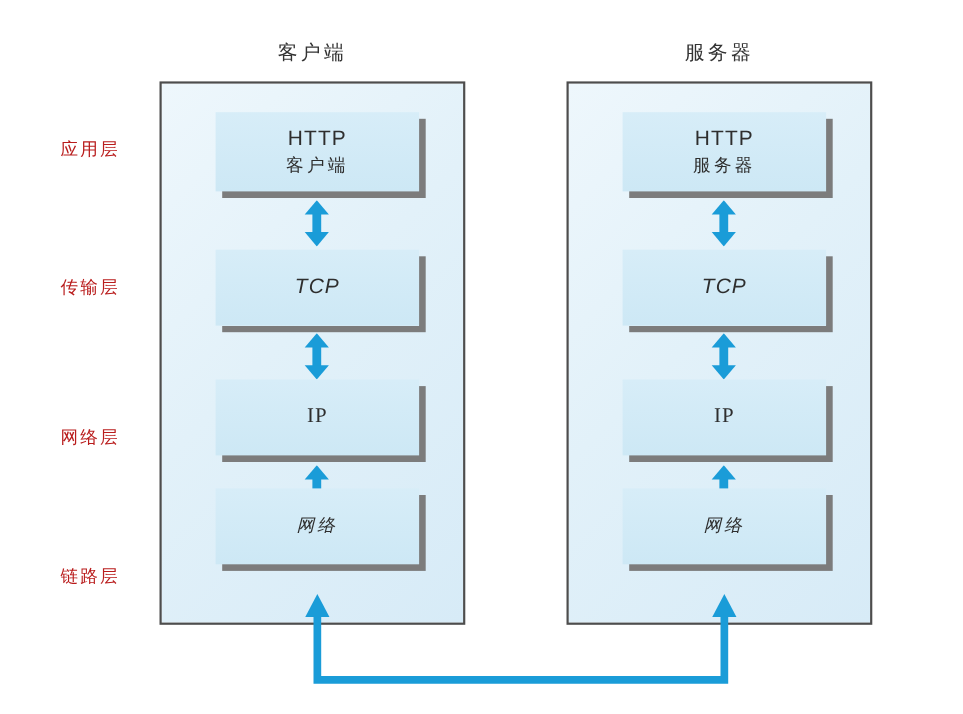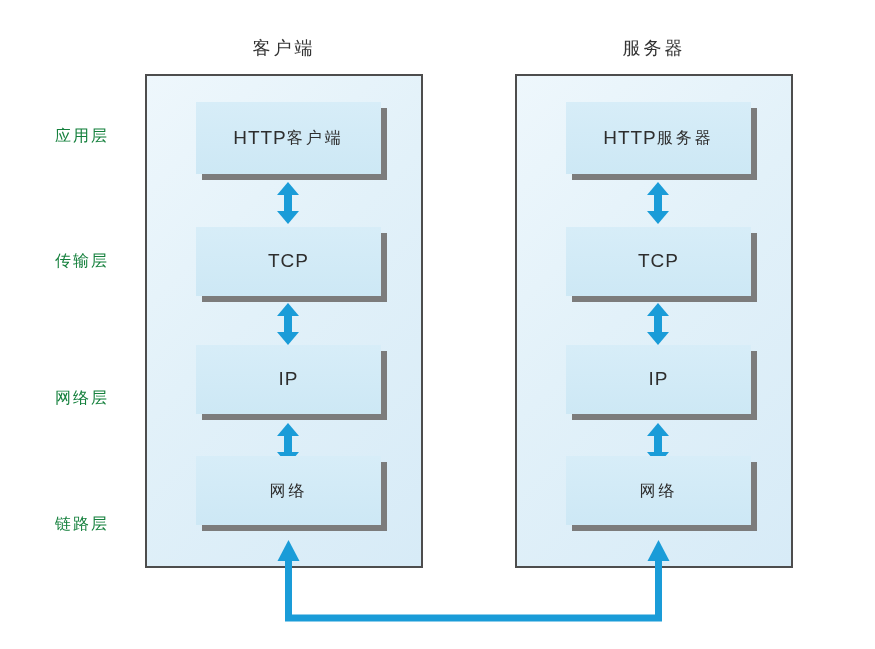--- a/index.html
+++ b/index.html
@@ -11,21 +11,21 @@
     font-family: "Liberation Sans", "DejaVu Sans", sans-serif;
     color: #3b3b3b;
     overflow: hidden;
   }
   .layer-label {
     position: absolute;
     left: 55px;
     width: 80px;
     font-size: 16px;
     letter-spacing: 2px;
-    color: #15803d;
+    color: #b91c1c;
   }
   .col-title {
     position: absolute;
     top: 36px;
     width: 278px;
     text-align: center;
     font-size: 18px;
     letter-spacing: 3px;
     color: #333333;
   }
@@ -41,28 +41,29 @@
   .panel-client { left: 145px; }
   .panel-server { left: 515px; }
   .box {
     position: absolute;
     left: 49px;
     width: 185px;
     height: 69px;
     background: linear-gradient(180deg, #d7edf8 0%, #cde8f5 100%);
     box-shadow: 6px 6px 0 #7c7c7c;
     display: flex;
+    flex-direction: column;
     align-items: center;
     justify-content: center;
     text-align: center;
   }
   .box-http { top: 26px; height: 72px; }
-  .box-tcp  { top: 151px; }
-  .box-ip   { top: 269px; }
-  .box-net  { top: 380px; }
+  .box-tcp  { top: 151px; font-style: italic; }
+  .box-ip   { top: 269px; font-family: Liberation Serif, serif; }
+  .box-net  { top: 368px; font-style: italic; }
   .box .latin { font-size: 19px; letter-spacing: 1px; color: #2e2e2e; line-height: 1.3; }
   .box .cjk   { font-size: 16px; letter-spacing: 3px; color: #2e2e2e; line-height: 1.35; }
   .varrow {
     position: absolute;
     left: 129px;
     width: 24px;
     height: 42px;
   }
   .varrow-1 { top: 106px; }
   .varrow-2 { top: 227px; }

